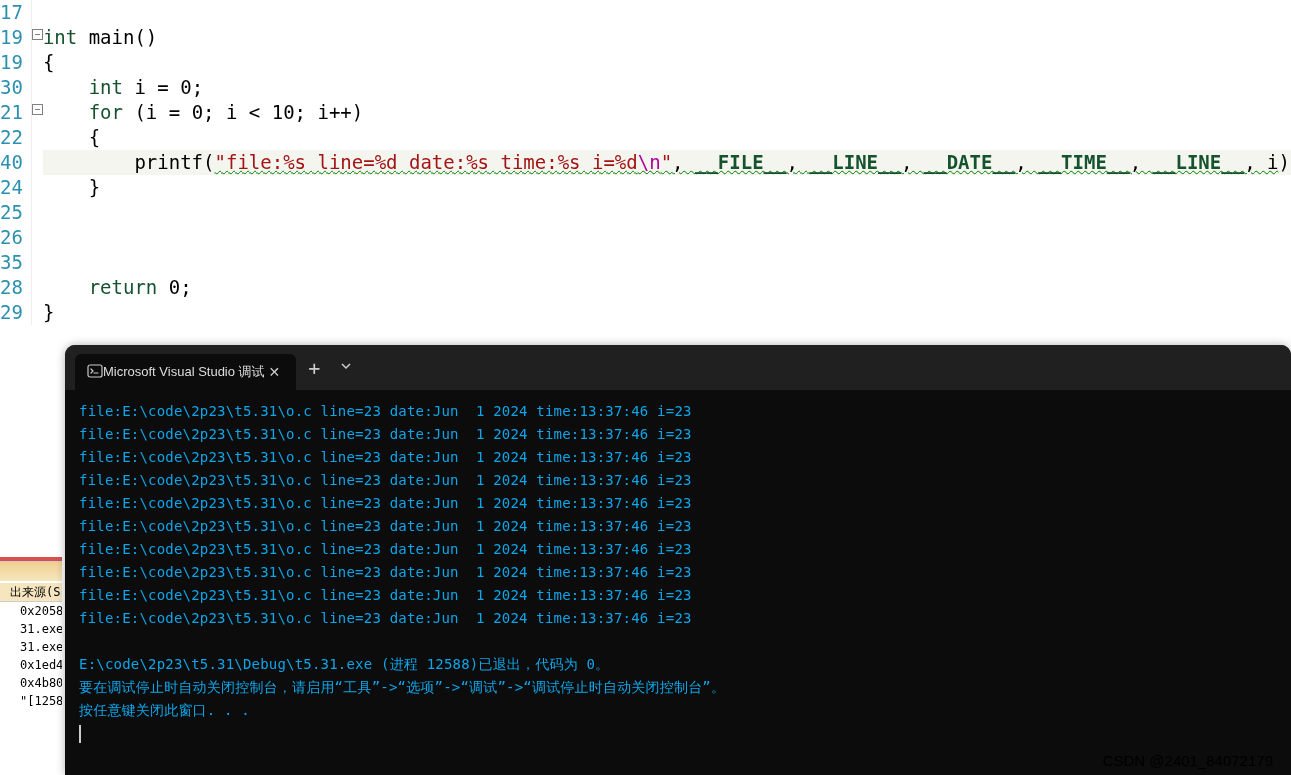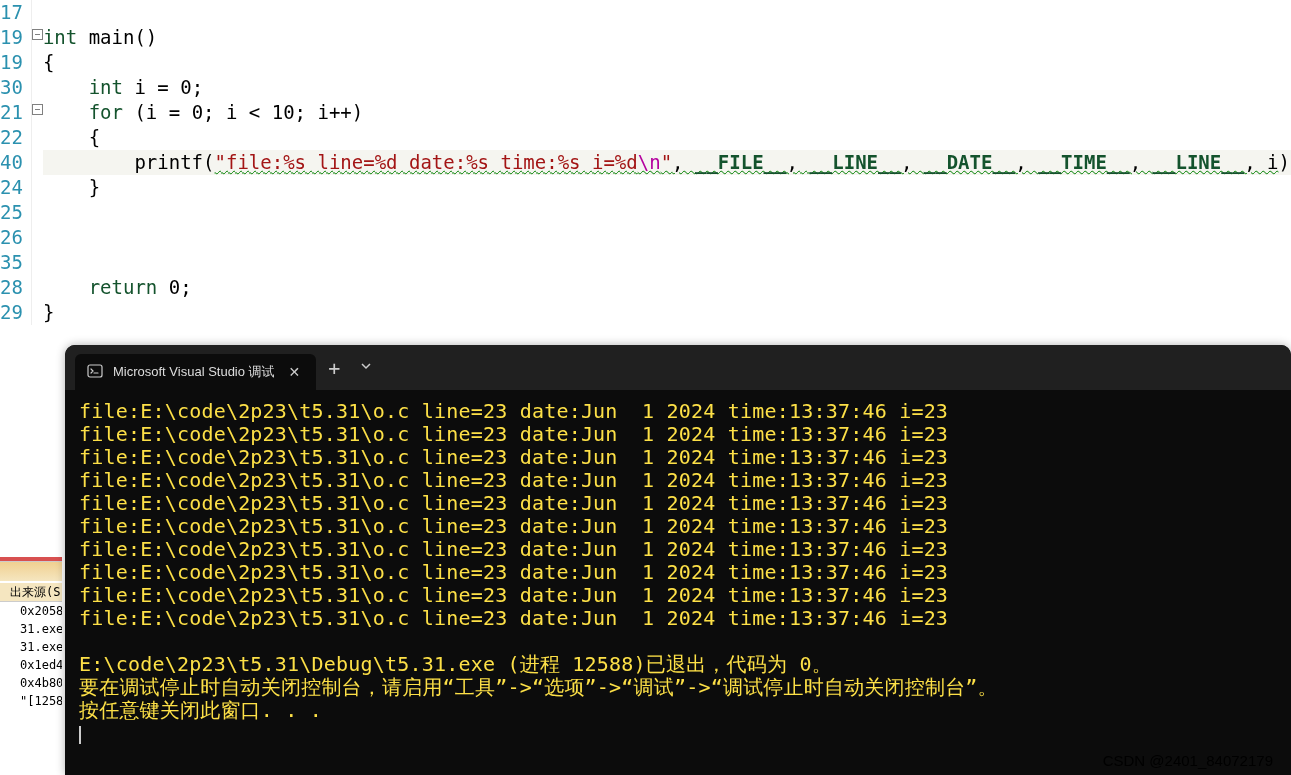--- a/index.html
+++ b/index.html
@@ -29,26 +29,26 @@
 
   
   .left-panel { position: absolute; left: 0; top: 557px; width: 62px; background: #fff; font-size: 12px; line-height: 18px; font-family: "Microsoft YaHei", Consolas, monospace; }
   .left-panel .grad { height: 20px; background: linear-gradient(#f0d090, #f5e6c0); margin-bottom:2px; border-top:1px solid #ccc; }
   .left-panel .grad2 { height: 4px; background: #d85050; }
   .left-panel div { white-space: nowrap; overflow: hidden; padding-left: 10px;}
 
   
   .terminal { position: absolute; left: 65px; top: 345px; right: 0; bottom: 0; background: #0c0c0c; border-radius: 10px 10px 0 0; overflow: hidden; box-shadow: 0 0 10px rgba(0,0,0,0.3); }
   .term-titlebar { height: 45px; background: #202020; display: flex; align-items: center; }
-  .term-tab { display: flex; align-items: center; background: #0c0c0c; height: 36px; margin-top: 9px; margin-left: 10px; border-radius: 6px 6px 0 0; padding: 0 12px; gap: 10px; color: #ddd; font-size: 13px; font-family: "Microsoft YaHei", sans-serif; }
+  .term-tab { display: flex; align-items: center; background: #0c0c0c; height: 36px; margin-top: 9px; margin-left: 10px; border-radius: 6px 6px 0 0; padding: 0 12px; gap: 0; color: #ddd; font-size: 13px; font-family: "Microsoft YaHei", sans-serif; }
   .term-tab svg { width: 16px; height: 16px; }
   .term-close { color: #ccc; font-size: 14px; padding: 0 4px; cursor: pointer; }
   .term-newtab { color: #ccc; font-size: 20px; padding: 0 12px; cursor: pointer; }
   .term-drop { color: #ccc; font-size: 12px; padding: 0 8px; cursor: pointer; }
-  .term-body { padding: 10px 14px; color: #fde047; font-family: "NSimSun","SimSun",Consolas,monospace; font-size: 20px; line-height: 23px; white-space: pre; letter-spacing: 0.2px;}
+  .term-body { padding: 10px 14px; color: #0ea5e9; font-family: "NSimSun","SimSun",Consolas,monospace; font-size: 14px; line-height: 23px; white-space: pre; letter-spacing: 0.2px;}
   .term-body .cursor { display:inline-block; width:2px; height:18px; background:#ccc; vertical-align:middle;}
   
   .watermark { position: absolute; right: 18px; bottom: 6px; color: #000000; font-size: 15px; font-family: "Microsoft YaHei", sans-serif; }
 </style>
 </head>
 <body>
 
 <div class="editor">
   <div class="gutter" id="gutter">
       <div class="gutter-line">17</div>

